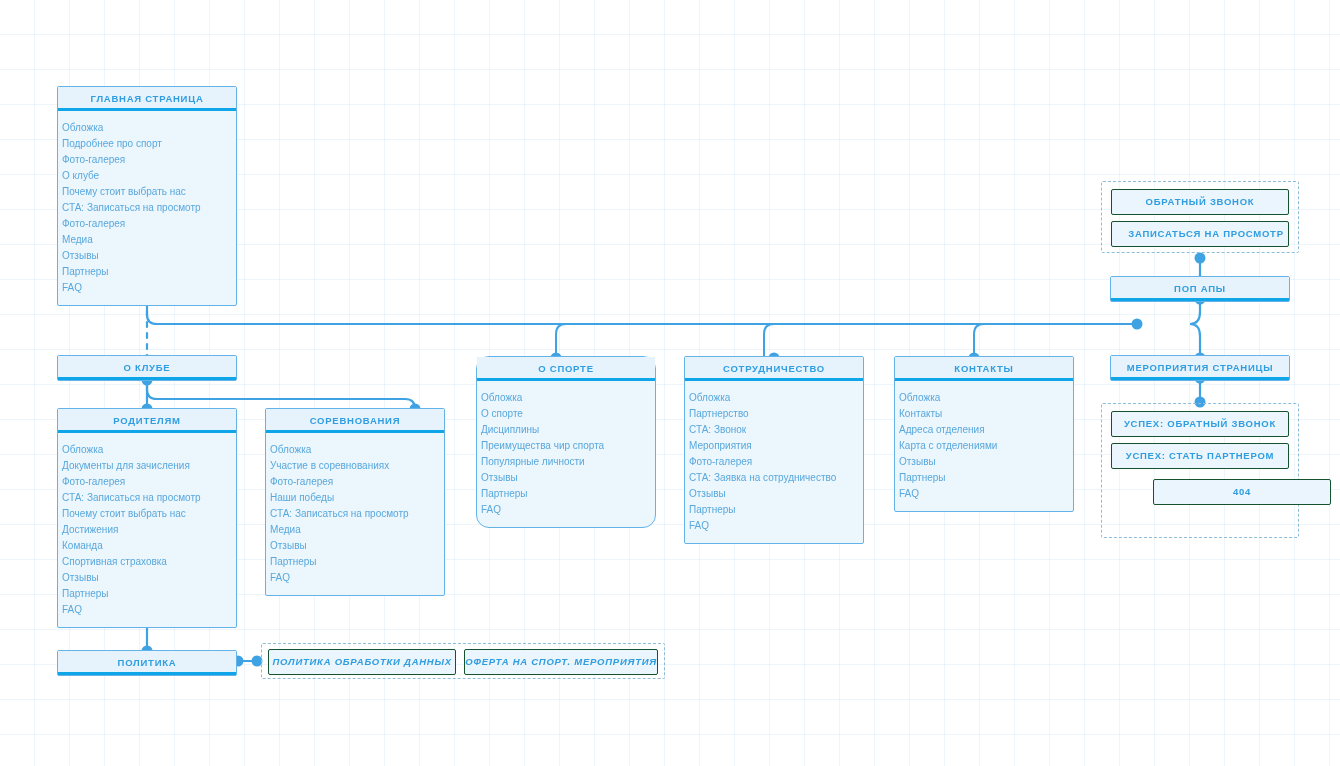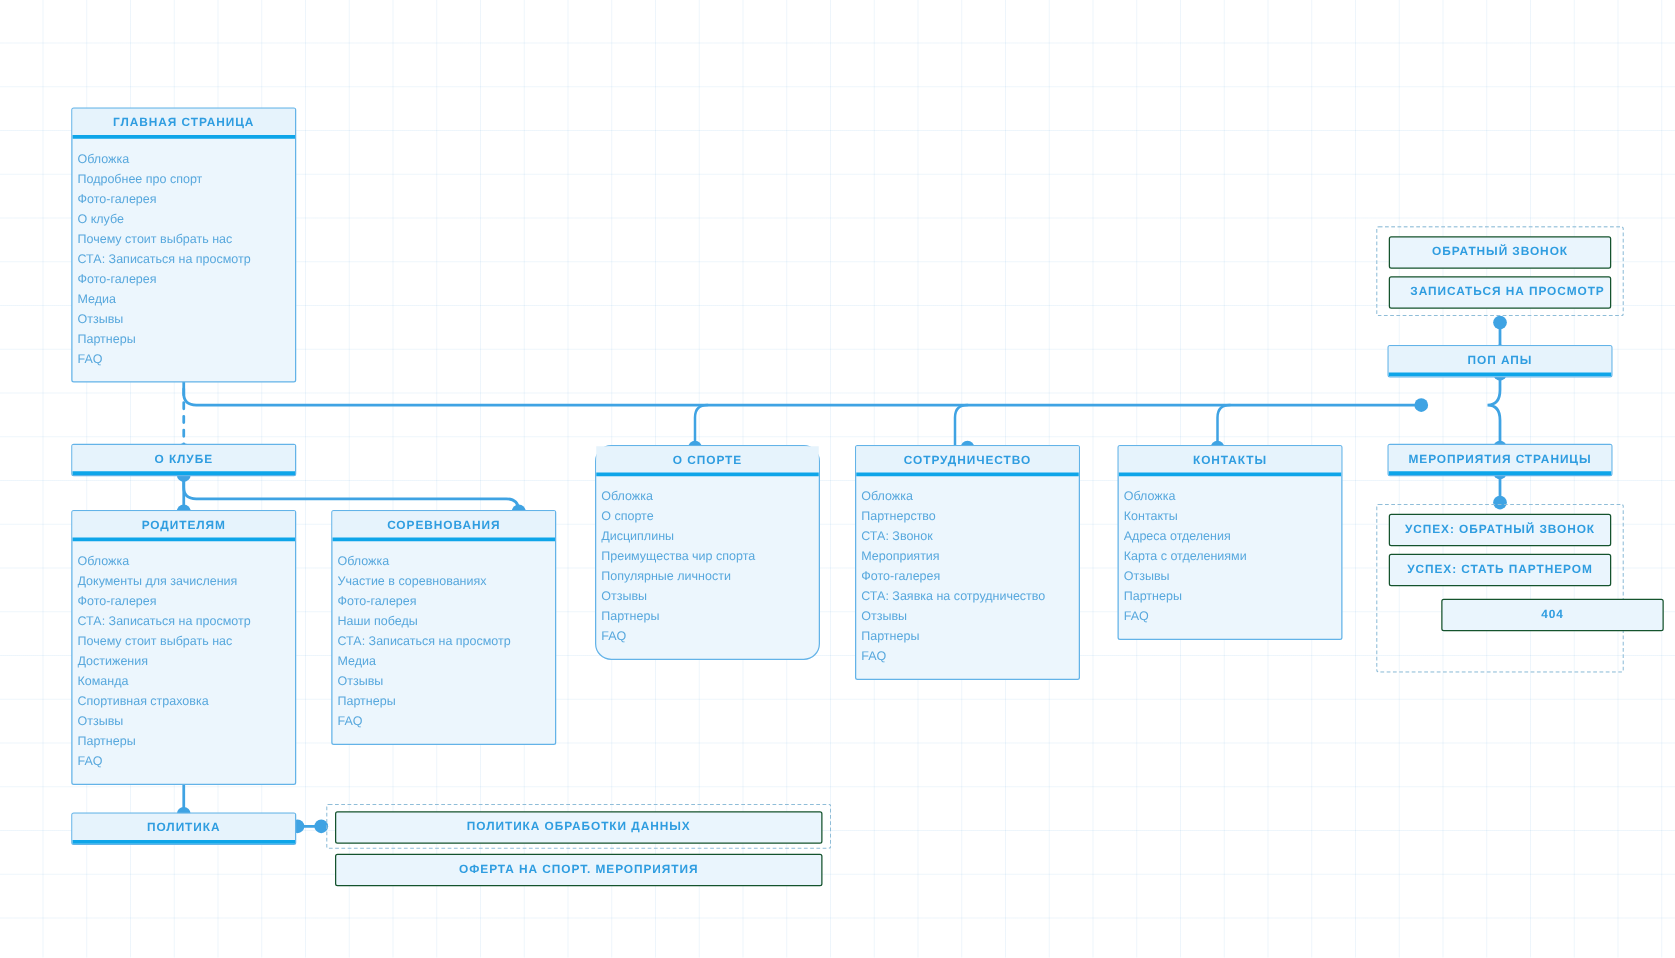--- a/index.html
+++ b/index.html
@@ -255,21 +255,21 @@
       <div class="node leaf" style="position: relative; left: 0px; top: 0px; width: 100%;">
         <div class="hdr">УСПЕХ: СТАТЬ ПАРТНЕРОМ</div>
       </div>
       <div class="node leaf" style="position: relative; left: 0px; top: 4px; width: 100%; margin-left: 42px;">
         <div class="hdr">404</div>
       </div>
     </div>
 </div>
 
 <div class="group" style="left:261px;top:643px;width:404px;height:36px;">
-  <div style="display:flex;flex-direction:column;gap:8px;padding:5px 6px;box-sizing:border-box;">
+  <div style="display:flex;flex-direction:row;gap:8px;padding:5px 6px;box-sizing:border-box;font-style:italic;">
       <div class="node leaf" style="position: relative; left: 0px; top: 0px; flex: 1 1 0px;">
         <div class="hdr">ПОЛИТИКА ОБРАБОТКИ ДАННЫХ</div>
       </div>
       <div class="node leaf" style="position: relative; left: 0px; top: 0px; flex: 1 1 0px;">
         <div class="hdr">ОФЕРТА НА СПОРТ. МЕРОПРИЯТИЯ</div>
       </div>
     </div>
 </div>
 
 </body></html>

